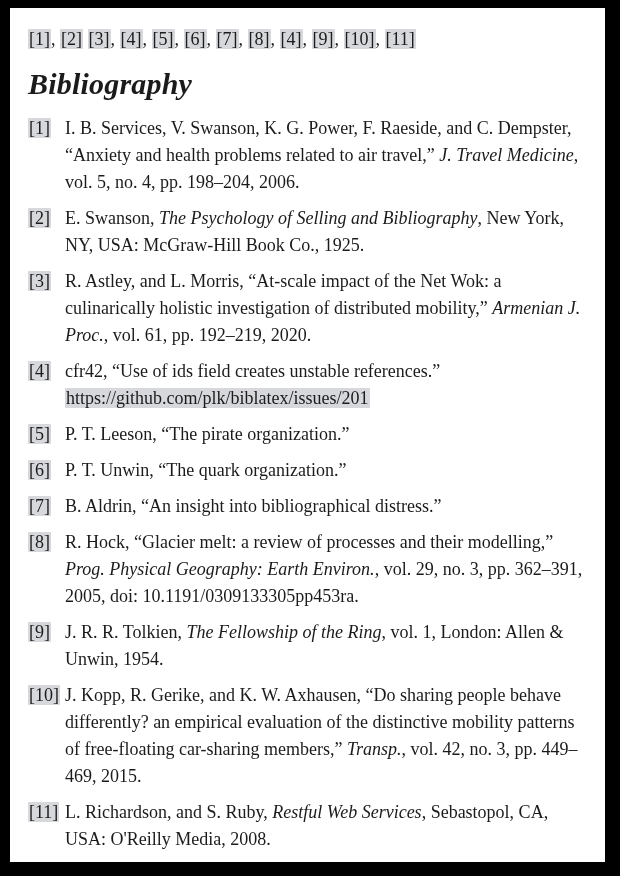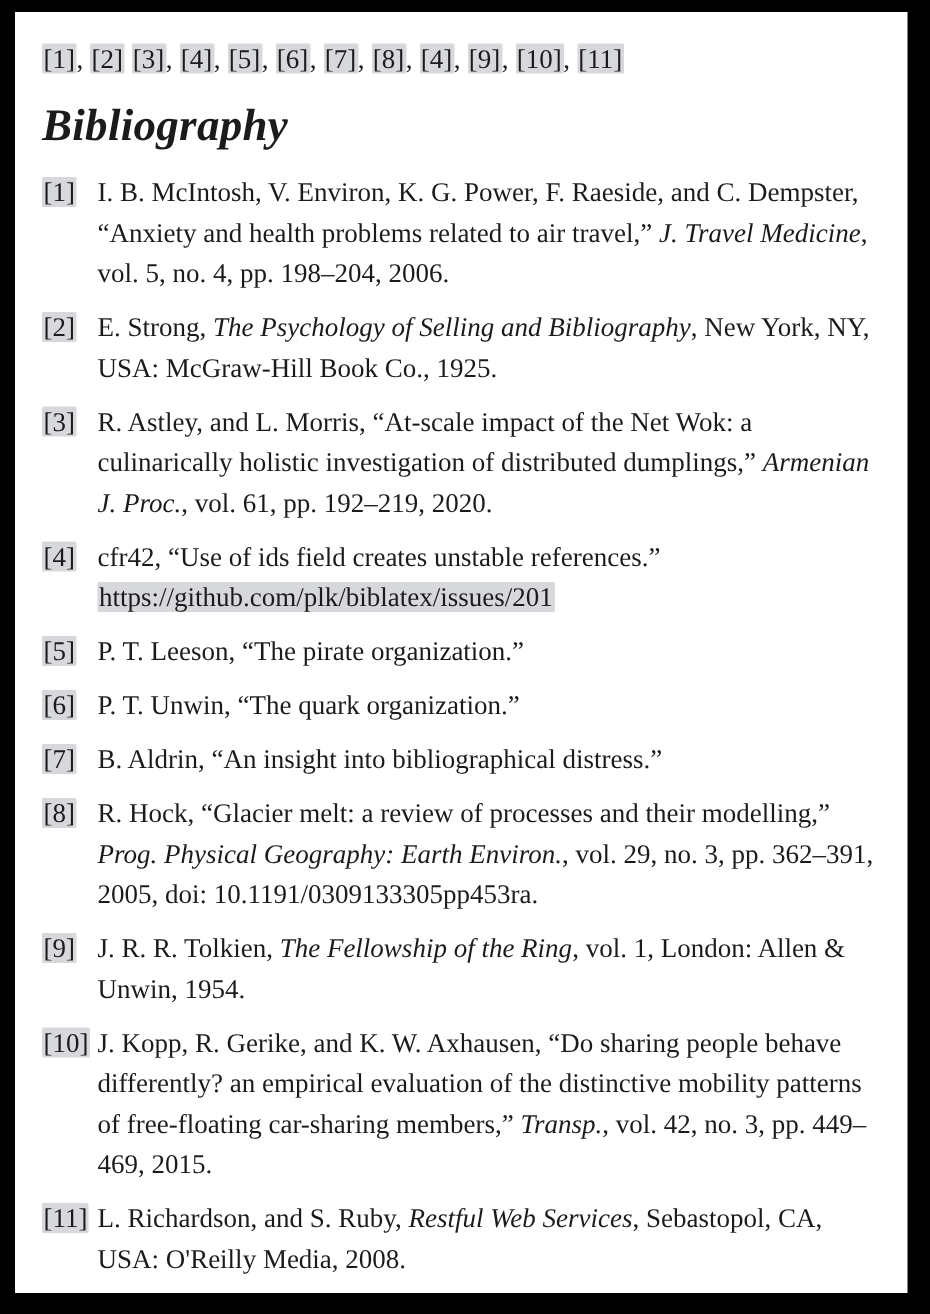--- a/index.html
+++ b/index.html
@@ -47,29 +47,29 @@
 </head>
 <body>
 
 <div class="frame">
   <div class="page">
     <div class="citation-line"><span class="link-chip">[1]</span>, <span class="link-chip">[2]</span> <span class="link-chip">[3]</span>, <span class="link-chip">[4]</span>, <span class="link-chip">[5]</span>, <span class="link-chip">[6]</span>, <span class="link-chip">[7]</span>, <span class="link-chip">[8]</span>, <span class="link-chip">[4]</span>, <span class="link-chip">[9]</span>, <span class="link-chip">[10]</span>, <span class="link-chip">[11]</span></div>
     <h1 class="bib-heading">Bibliography</h1>
     <div class="ref-list">
         <div class="ref-row">
           <div class="ref-label-col"><span class="link-chip">[1]</span></div>
-          <div class="ref-text"><span>I. B. McIntosh, V. Environ, K. G. Power, F. Raeside, and C. Dempster, “Anxiety and health problems related to air travel,” </span><span class="it">J. Travel Medicine</span><span>, vol. 5, no. 4, pp. 198–204, 2006.</span></div>
+          <div class="ref-text"><span>I. B. Services, V. Swanson, K. G. Power, F. Raeside, and C. Dempster, “Anxiety and health problems related to air travel,” </span><span class="it">J. Travel Medicine</span><span>, vol. 5, no. 4, pp. 198–204, 2006.</span></div>
         </div>
         <div class="ref-row">
           <div class="ref-label-col"><span class="link-chip">[2]</span></div>
-          <div class="ref-text"><span>E. Strong, </span><span class="it">The Psychology of Selling and Bibliography</span><span>, New York, NY, USA: McGraw-Hill Book Co., 1925.</span></div>
+          <div class="ref-text"><span>E. Swanson, </span><span class="it">The Psychology of Selling and Bibliography</span><span>, New York, NY, USA: McGraw-Hill Book Co., 1925.</span></div>
         </div>
         <div class="ref-row">
           <div class="ref-label-col"><span class="link-chip">[3]</span></div>
-          <div class="ref-text"><span>R. Astley, and L. Morris, “At-scale impact of the Net Wok: a culinarically holistic investigation of distributed dumplings,” </span><span class="it">Armenian J. Proc.</span><span>, vol. 61, pp. 192–219, 2020.</span></div>
+          <div class="ref-text"><span>R. Astley, and L. Morris, “At-scale impact of the Net Wok: a culinarically holistic investigation of distributed mobility,” </span><span class="it">Armenian J. Proc.</span><span>, vol. 61, pp. 192–219, 2020.</span></div>
         </div>
         <div class="ref-row">
           <div class="ref-label-col"><span class="link-chip">[4]</span></div>
           <div class="ref-text"><span>cfr42, “Use of ids field creates unstable references.” </span><span class="link-chip">https://github.com/plk/biblatex/issues/201</span></div>
         </div>
         <div class="ref-row">
           <div class="ref-label-col"><span class="link-chip">[5]</span></div>
           <div class="ref-text"><span>P. T. Leeson, “The pirate organization.”</span></div>
         </div>
         <div class="ref-row">

